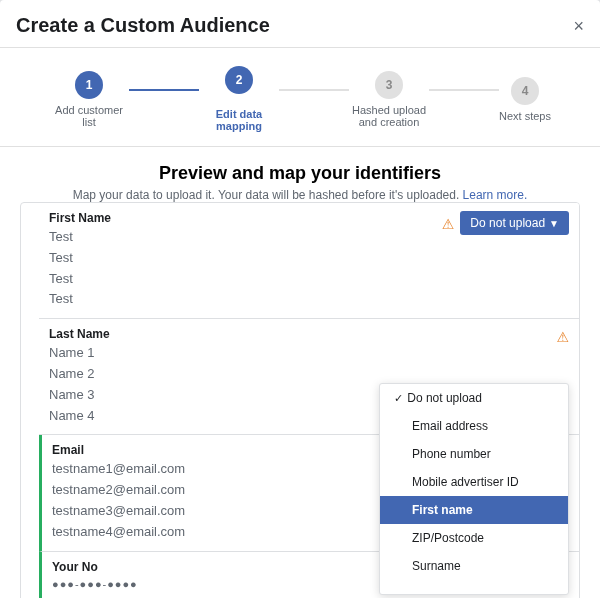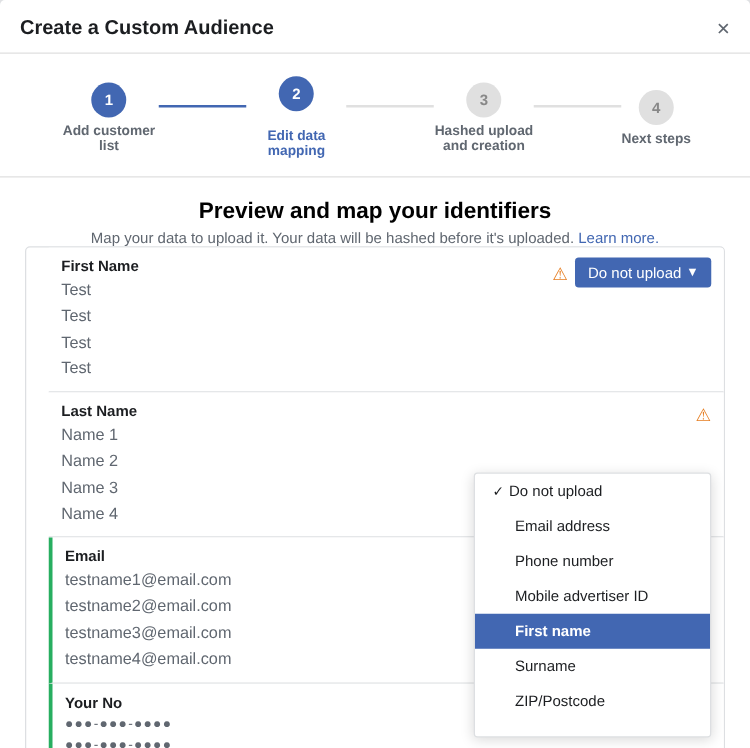--- a/index.html
+++ b/index.html
@@ -1,27 +1,27 @@
 <!DOCTYPE html>
 <html><head>
   <meta charset="utf-8">
   <style>
     * { box-sizing: border-box; margin: 0; padding: 0; }
     body { font-family: -apple-system, BlinkMacSystemFont, 'Segoe UI', Helvetica, Arial, sans-serif; font-size: 13px; background: #f0f2f5; display: flex; justify-content: center; align-items: center; min-height: 100vh; }
     .modal { width: 600px; background: #fff; border-radius: 4px; box-shadow: 0 2px 20px rgba(0,0,0,0.3); overflow: hidden; }
     .modal-header { display: flex; justify-content: space-between; align-items: center; padding: 14px 16px 10px; border-bottom: 1px solid #e0e0e0; }
-    .modal-title { font-size: 16px; font-weight: 600; color: #1c1e21; }
+    .modal-title { font-size: 20px; font-weight: 600; color: #1c1e21; }
     .close-btn { background: none; border: none; cursor: pointer; font-size: 18px; color: #606770; line-height: 1; }
     .stepper { display: flex; align-items: center; justify-content: center; padding: 18px 20px 14px; border-bottom: 1px solid #e0e0e0; gap: 0; }
     .step { display: flex; flex-direction: column; align-items: center; position: relative; }
     .step-circle { width: 28px; height: 28px; border-radius: 50%; display: flex; align-items: center; justify-content: center; font-size: 12px; font-weight: 600; }
     .step-circle.active { background: #4267b2; color: #fff; }
     .step-circle.done { background: #4267b2; color: #fff; }
     .step-circle.inactive { background: #e0e0e0; color: #888; }
-    .step-label { font-size: 11px; color: #606770; margin-top: 5px; text-align: center; max-width: 80px; font-weight: bold; }
+    .step-label { font-size: 11px; color: #606770; margin-top: 5px; text-align: center; max-width: 80px; }
     .step-label.active { color: #4267b2; font-weight: 700; margin-top: 14px; }
     .step-connector { width: 70px; height: 2px; margin-bottom: 18px; }
     .step-connector.done { background: #4267b2; }
     .step-connector.inactive { background: #e0e0e0; }
     .content { padding: 16px 20px 0; }
     .content-title { font-size: 18px; font-weight: 600; text-align: center; color: #000000; margin-bottom: 4px; }
     .content-subtitle { font-size: 12px; color: #606770; text-align: center; margin-bottom: 0; }
     .content-subtitle a { color: #4267b2; text-decoration: none; }
     .mapping-area { border: 1px solid #dddfe2; border-radius: 4px; overflow: hidden; position: relative; padding-left: 18px; }
     .data-row { border-bottom: 1px solid #dddfe2; padding: 8px 10px; display: flex; align-items: flex-start; justify-content: space-between; background: #fff; }
@@ -148,25 +148,25 @@
         <div class="dropdown-item">
           <span style="width:14px; display:inline-block"></span>
           <span>Mobile advertiser ID</span>
         </div>
         <div class="dropdown-item selected">
           <span style="width:14px; display:inline-block"></span>
           <span>First name</span>
         </div>
         <div class="dropdown-item">
           <span style="width:14px; display:inline-block"></span>
-          <span>Surname</span>
+          <span>ZIP/Postcode</span>
         </div>
         <div class="dropdown-item">
           <span style="width:14px; display:inline-block"></span>
-          <span>ZIP/Postcode</span>
+          <span>Surname</span>
         </div>
         <div class="dropdown-item">
           <span style="width:14px; display:inline-block"></span>
 
         </div>
 
       </div>
     </div>
 
     <div class="footer-bar">

